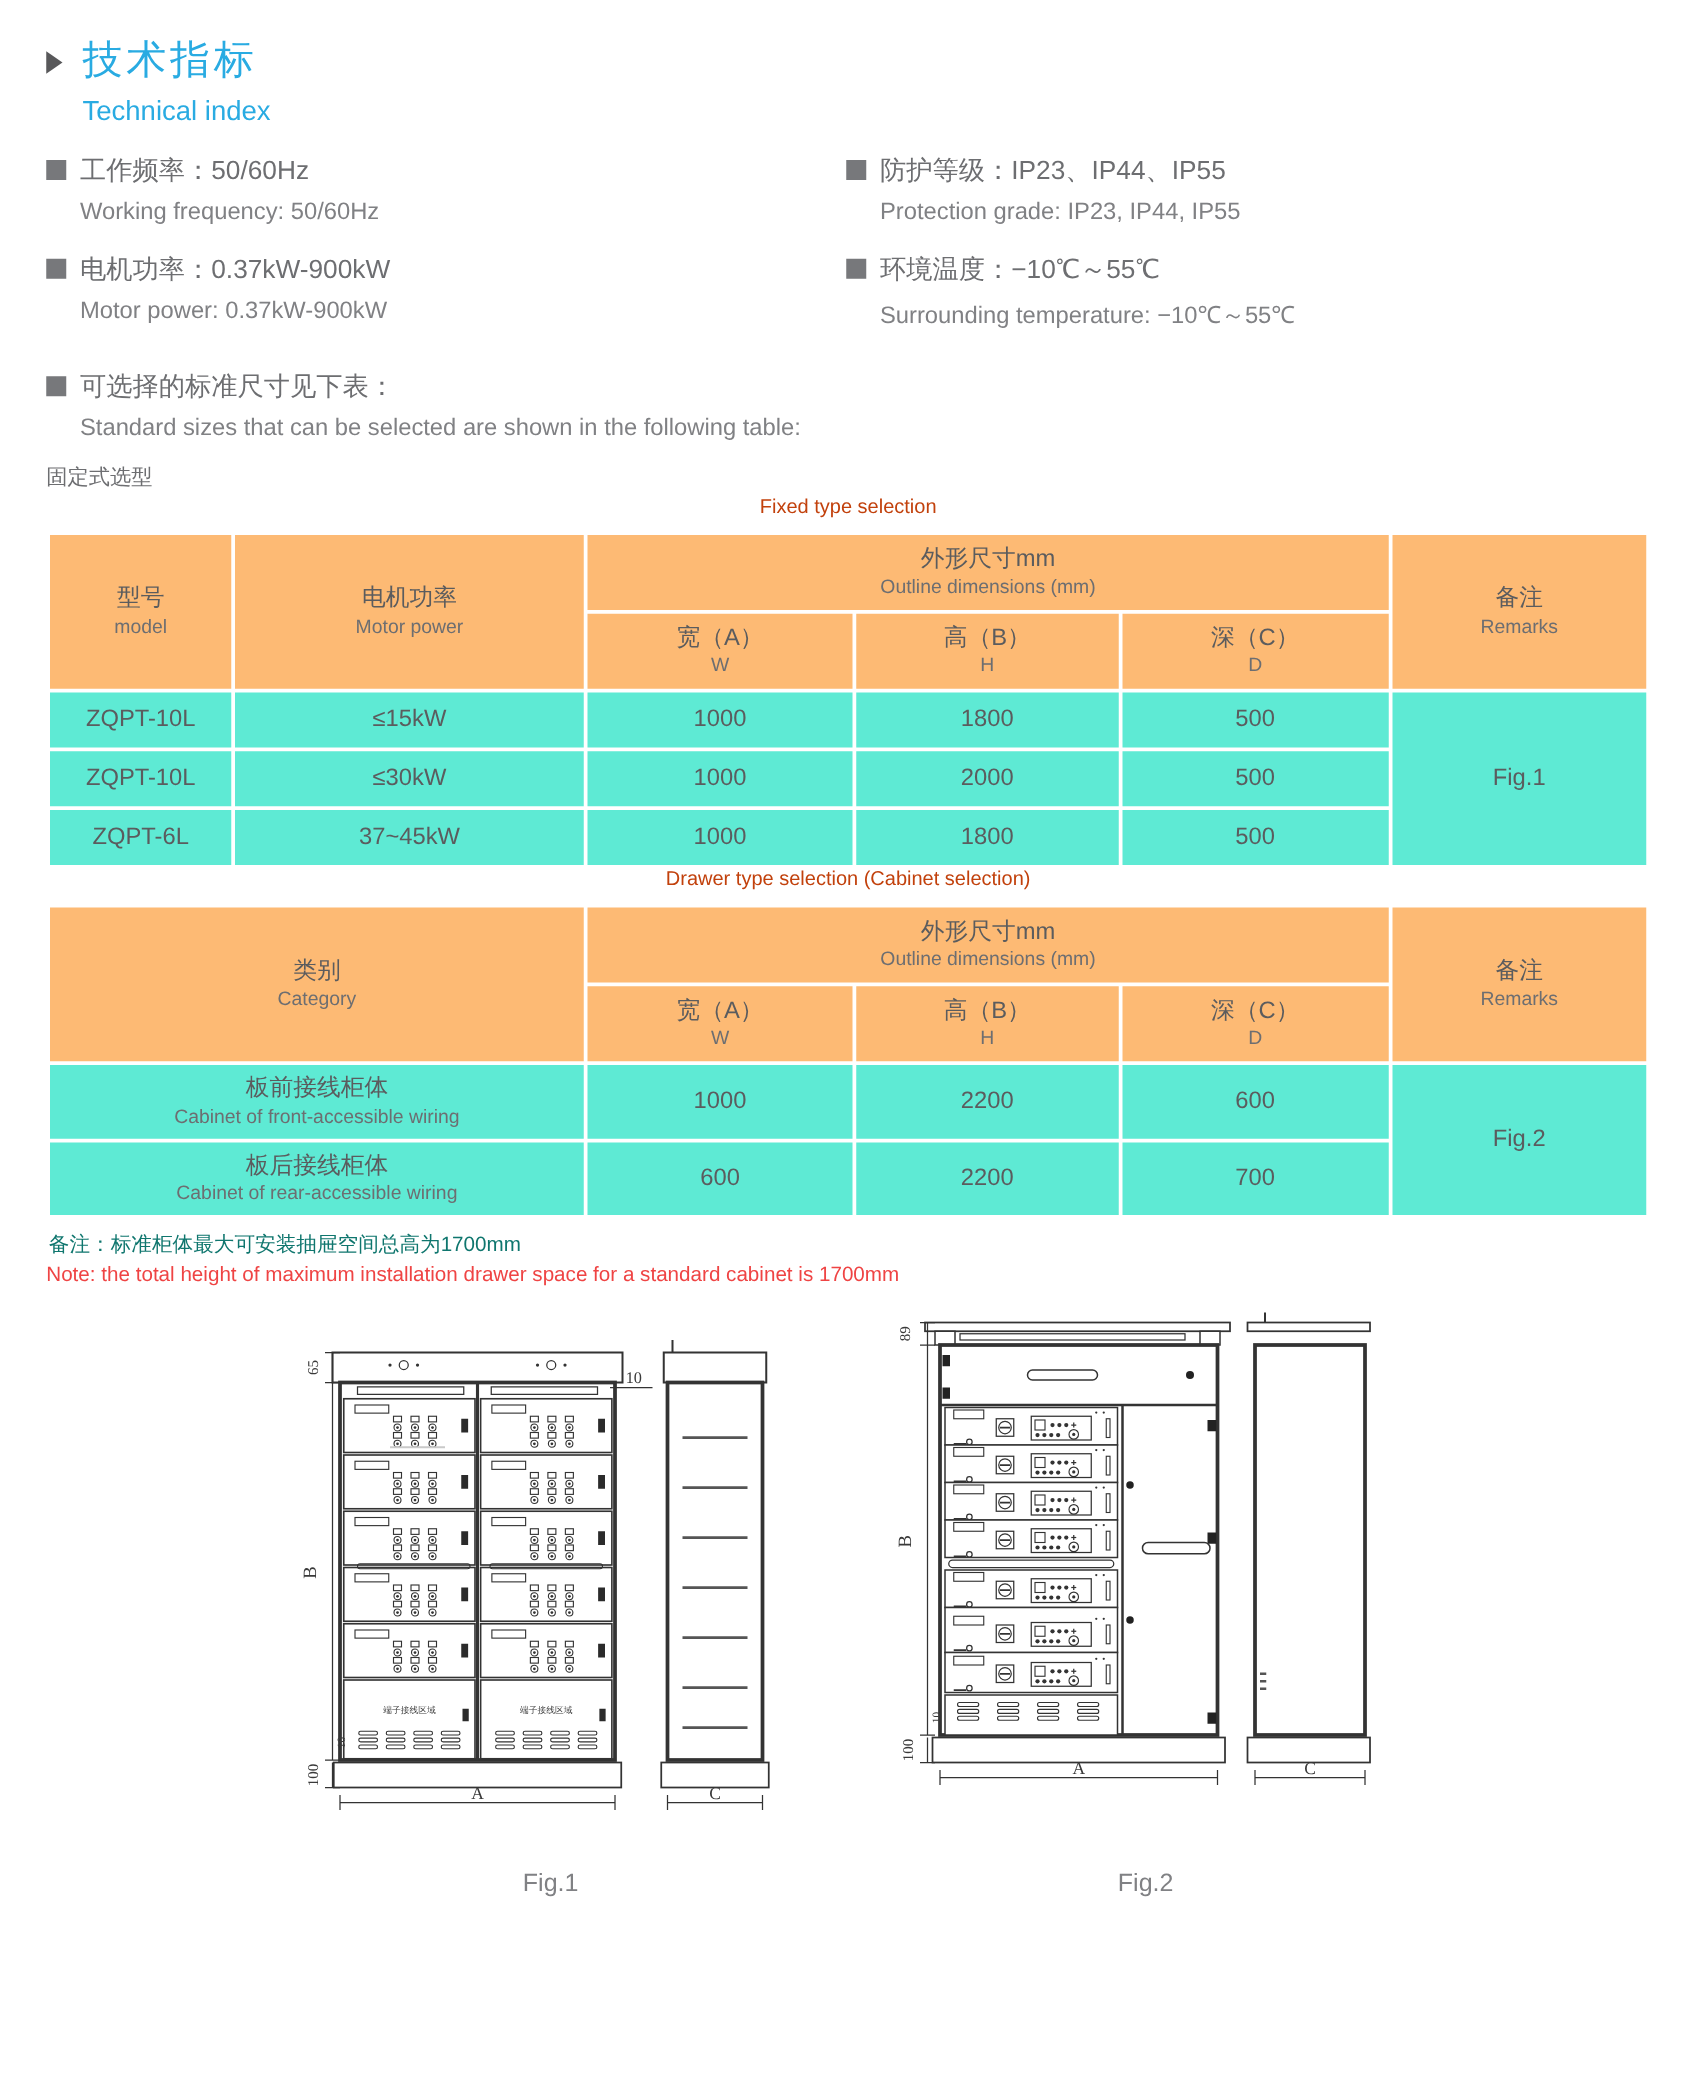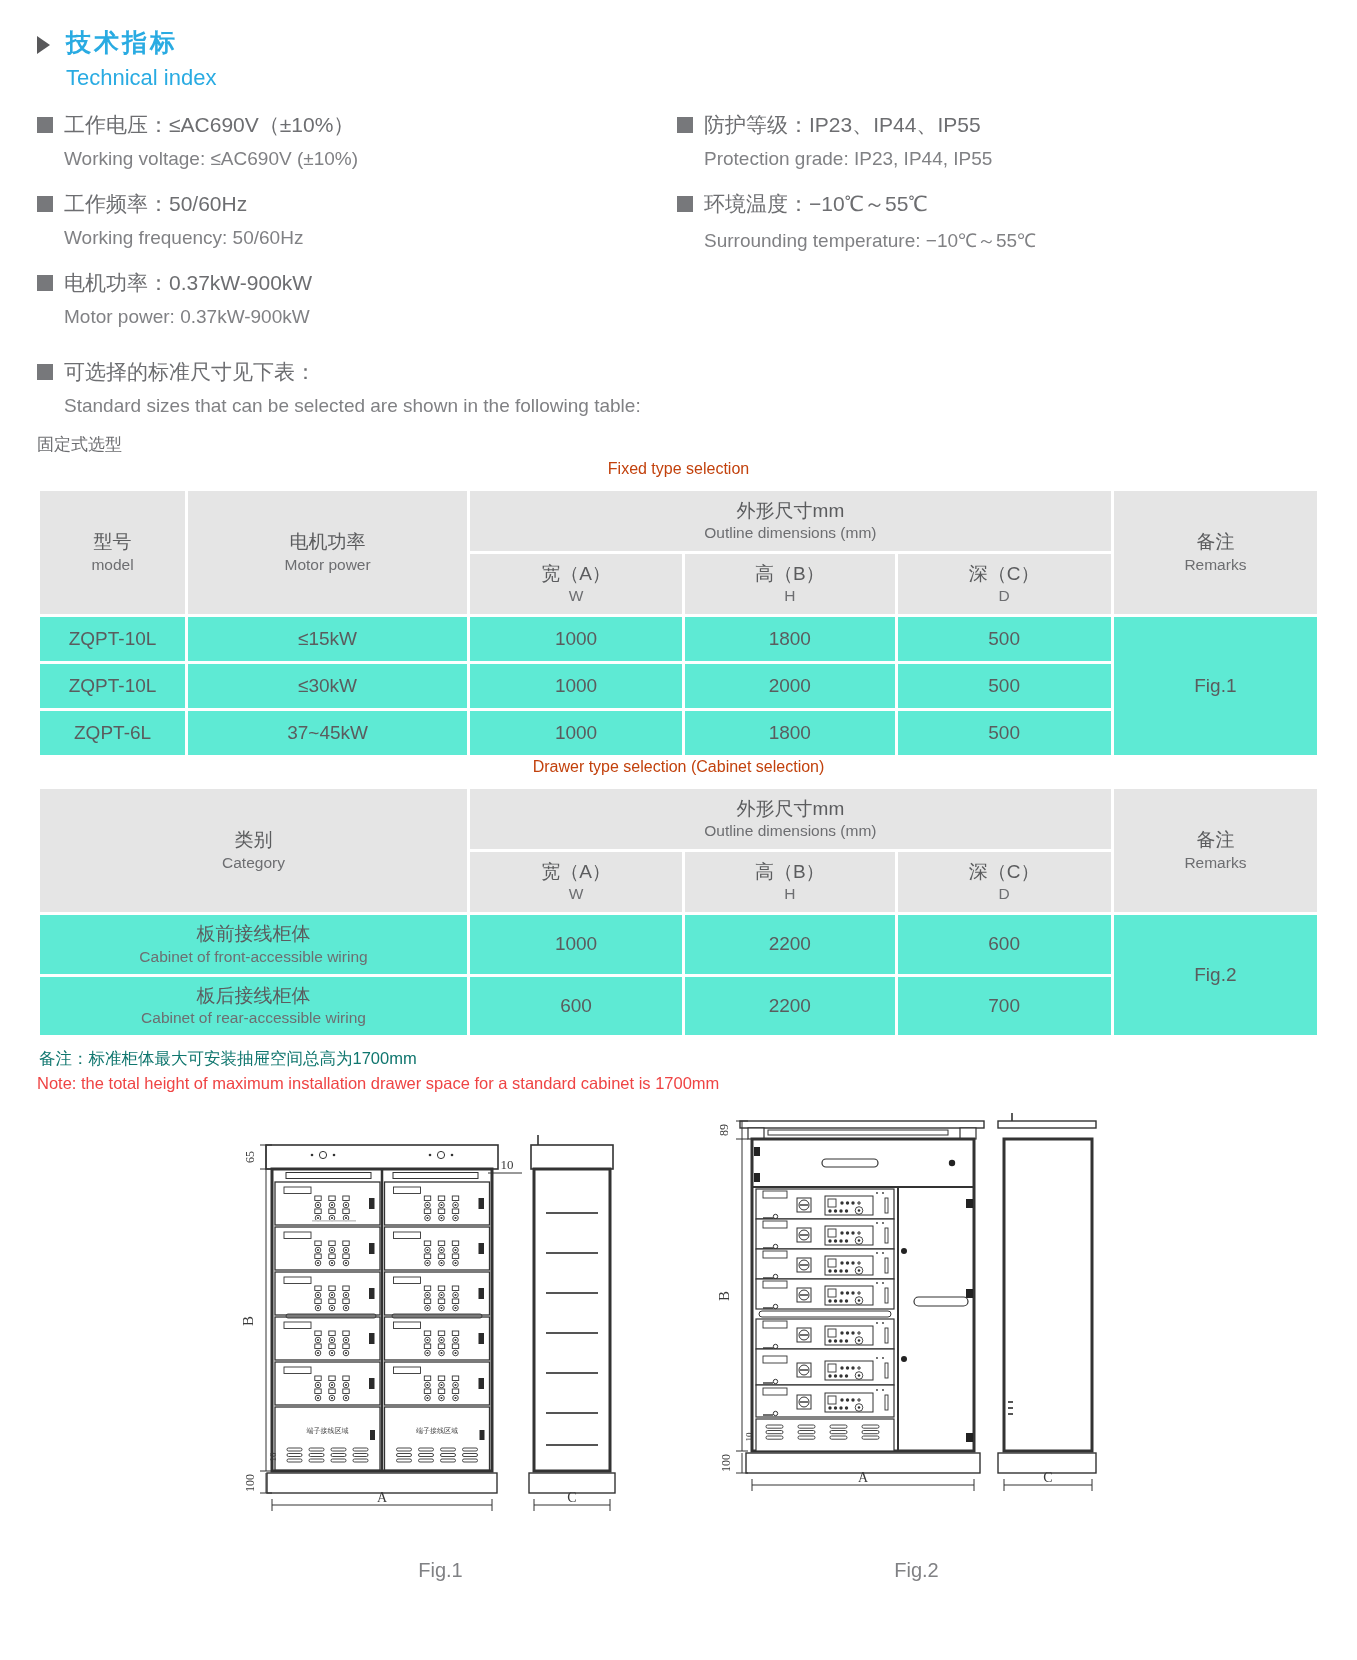--- a/index.html
+++ b/index.html
@@ -2,40 +2,40 @@
 <html><head>
 <meta charset="utf-8">
 <style>
   html,body{margin:0;padding:0;background:#fff;}
   body{width:1357px;height:1660px;overflow:hidden;font-family:"Liberation Sans",sans-serif;color:#6d6e71;}
   .page{padding:26px 37px 0 37px;}
 
   
   .title-row{display:flex;align-items:center;gap:16px;}
   .arrow{width:0;height:0;border-left:13px solid #58585a;border-top:9px solid transparent;border-bottom:9px solid transparent;margin-top:4px;}
-  h1{margin:0;font-size:25px;font-weight:700;color:#29abe2;letter-spacing:3px;}
+  h1{margin:0;font-size:32px;font-weight:400;color:#29abe2;letter-spacing:3px;}
   .subtitle{font-size:22px;color:#29abe2;margin:6px 0 20px 29px;}
 
   
   .specs{display:flex;}
   .spec-col{display:flex;flex-direction:column;}
   .spec-col.left{width:640px;}
   .spec-item{margin-bottom:10px;}
   .cn-line{display:flex;align-items:center;font-size:21px;color:#6d6e71;margin-bottom:9px;}
   .bullet{flex:0 0 auto;width:16px;height:16px;background:#77787b;margin-right:11px;}
   .en-line{font-size:19px;color:#808184;margin:0 0 10px 27px;}
   .intro{margin-top:10px;}
 
   
   .sec-cn{font-size:17px;color:#6d6e71;margin:16px 0 4px 0;}
   .sec-en{font-size:16px;color:#c2410c;margin-bottom:10px;text-align:center;}
 
   
   .spec-table{width:100%;border-collapse:separate;border-spacing:3.5px;table-layout:fixed;}
-  .spec-table th{background:#e5e5e5;font-weight:normal;padding:4px 2px;}
+  .spec-table th{background:#fdba74;font-weight:normal;padding:4px 2px;}
   .spec-table td{background:#5eead4;text-align:center;font-size:19px;color:#5b5c5e;padding:6px 2px;}
   .spec-table .cn{font-size:19px;color:#5b5c5e;line-height:1.35;}
   .spec-table .en{font-size:15.5px;color:#6d6e71;line-height:1.35;}
   .spec-table thead tr.tier1 th.tall{height:112px;}
   .spec-table thead tr.tier1 th.dims-head{height:52px;}
   .spec-table thead tr.tier2 th{height:52px;margin-left:22px;}
   .spec-table tbody tr.r1 td{height:32px;}
   .spec-table tbody tr.r2 td{height:44px;}
   .note-cn{font-size:16.5px;color:#0f766e;margin:10px 0 4px 2px;}
   .note-en{font-size:16.5px;color:#ef4444;margin-bottom:8px;}
@@ -53,27 +53,20 @@
 <div class="page">
 
   <div class="title-row">
     <span class="arrow"></span>
     <h1>技术指标</h1>
   </div>
   <div class="subtitle">Technical index</div>
 
   <div class="specs">
     <div class="spec-col left">
-      <div class="spec-item">
-        <div class="cn-line">
-            <span class="bullet"></span>
-            <span>工作电压：≤AC690V（±10%）</span>
-          </div>
-        <div class="en-line">Working voltage: ≤AC690V (±10%)</div>
-      </div>
       <div class="spec-item">
         <div class="cn-line">
             <span class="bullet"></span>
             <span>工作频率：50/60Hz</span>
           </div>
         <div class="en-line">Working frequency: 50/60Hz</div>
       </div>
       <div class="spec-item">
         <div class="cn-line">
             <span class="bullet"></span>

